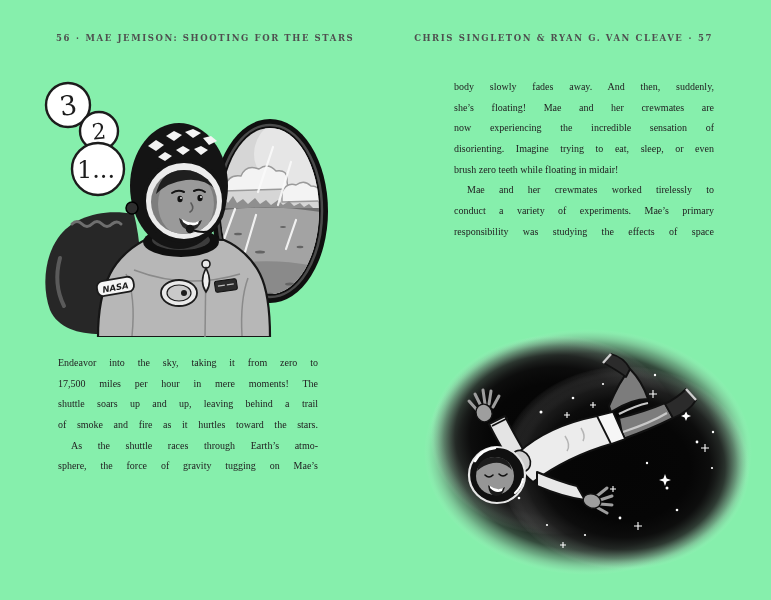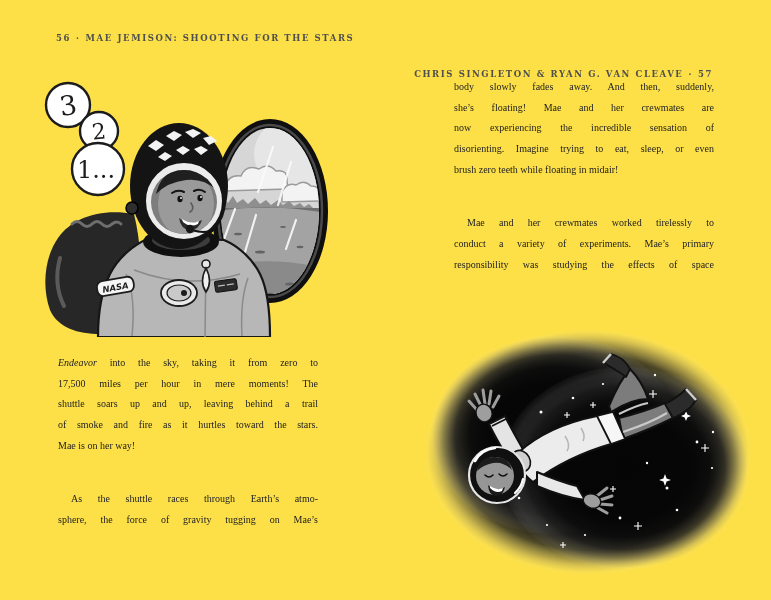--- a/index.html
+++ b/index.html
@@ -1,37 +1,37 @@
 <!DOCTYPE html>
 <html><head>
 <meta charset="utf-8">
 <style>
   html,body{margin:0;padding:0;background:#ffffff;}
   .spread{
-    position:relative;width:771px;height:600px;background:#fde047;
+    position:relative;width:771px;height:600px;background:#86efac;
     font-family:"Liberation Serif", serif;color:#212121;overflow:hidden;
   }
   .runhead{
     position:absolute;top:33px;
     font-family:"DejaVu Serif", serif;font-weight:700;font-size:8.5px;
     letter-spacing:1.6px;color:#4f4f4f;white-space:nowrap;
   }
   .runhead-left{left:56px;}
-  .runhead-right{right:58px;margin-top:36px;}
+  .runhead-right{right:58px;}
   .runhead .sep{margin:0 5px;}
   .textcol{
     position:absolute;width:260px;font-size:10px;line-height:20.7px;
     color:#222222;overflow:hidden;
   }
   .textcol-left{left:58px;top:353px;}
   .textcol-right{left:454px;top:77px;}
   .line{text-align:justify;text-align-last:justify;height:20.7px;}
   .line.last{text-align-last:left;}
-  .line.indent{text-indent:13px;margin-top:33px;}
-  .it{font-style:italic;}
+  .line.indent{text-indent:13px;}
+  .it{}
   .illo{position:absolute;}
   .illo-left{left:38px;top:62px;}
   .illo-right{left:415px;top:320px;}
   svg text.bubble-num{
     font-family:"DejaVu Serif", serif;fill:#1c1c1c;
   }
   svg text.patch-label{
     font-family:"DejaVu Sans", sans-serif;font-weight:700;font-style:italic;
     fill:#1c1c1c;
   }
@@ -176,21 +176,20 @@
       <circle cx="60" cy="107" r="26" fill="#ffffff" stroke="#1c1c1c" stroke-width="2.4"></circle>
       <text class="bubble-num" x="58" y="116" font-size="24" text-anchor="middle">1...</text>
     </g>
   </svg>
 
   <div class="textcol textcol-left">
     <div class="line"><span class="it">Endeavor</span> <span>into the sky, taking it from zero to</span></div>
     <div class="line">17,500 miles per hour in mere moments! The</div>
     <div class="line">shuttle soars up and up, leaving behind a trail</div>
     <div class="line">of smoke and fire as it hurtles toward the stars.</div>
-    <div class="line last">Mae is on her way!</div>
     <div class="line indent">As the shuttle races through Earth’s atmo-</div>
     <div class="line">sphere, the force of gravity tugging on Mae’s</div>
   </div>
 
   <div class="textcol textcol-right">
     <div class="line">body slowly fades away. And then, suddenly,</div>
     <div class="line">she’s floating! Mae and her crewmates are</div>
     <div class="line">now experiencing the incredible sensation of</div>
     <div class="line">disorienting. Imagine trying to eat, sleep, or even</div>
     <div class="line last">brush zero teeth while floating in midair!</div>

